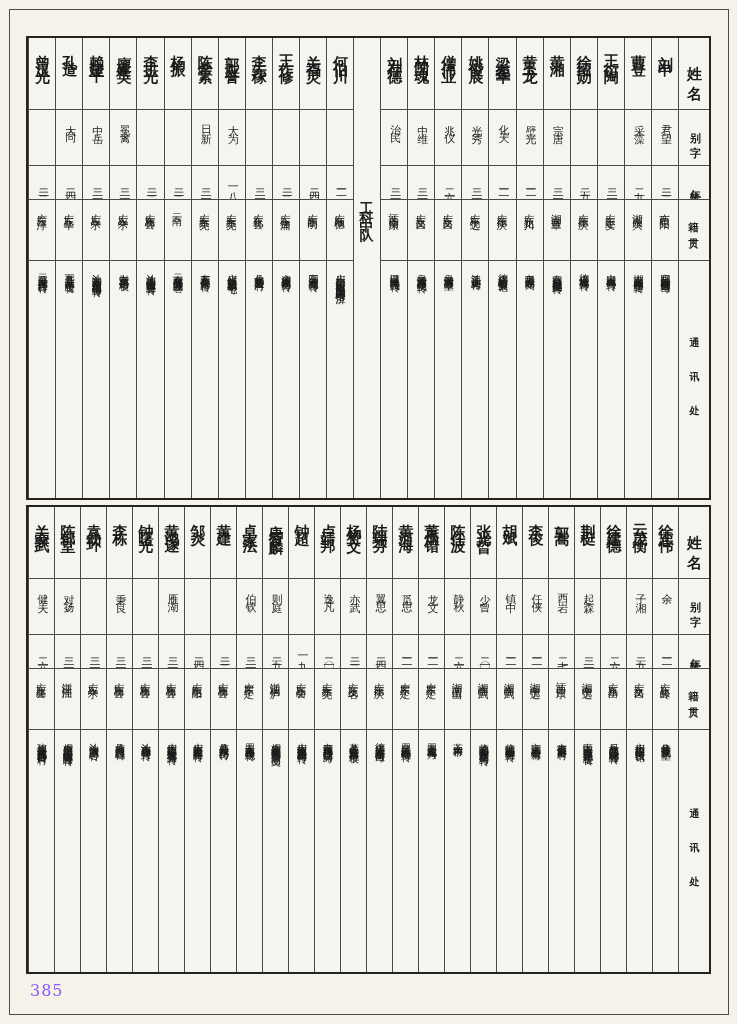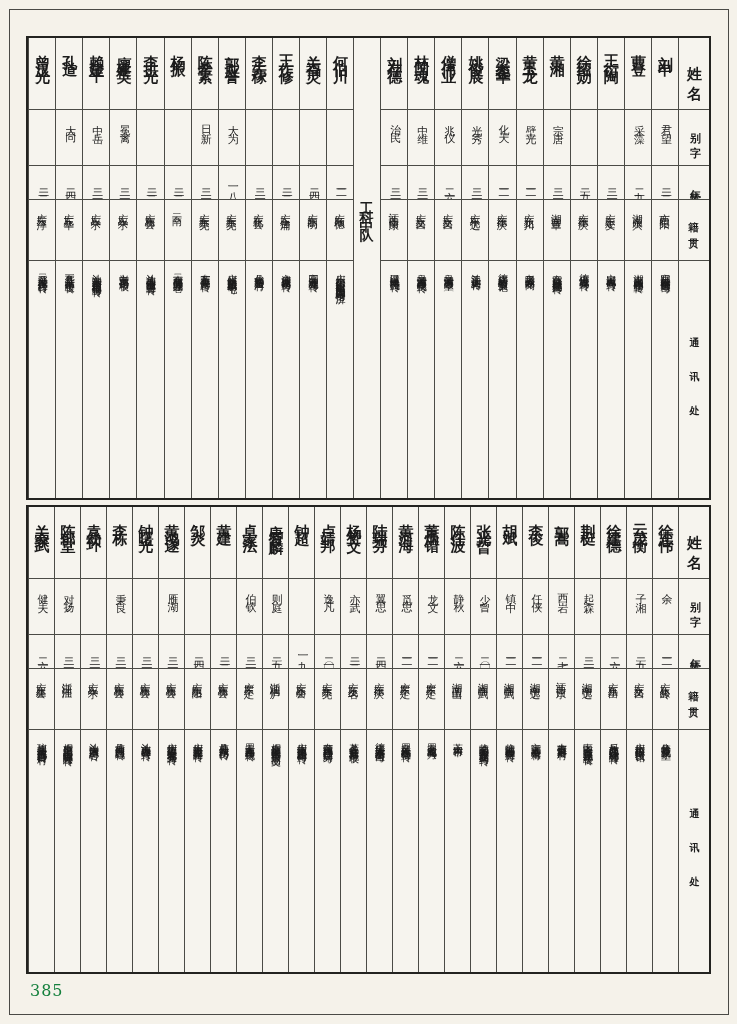--- a/index.html
+++ b/index.html
@@ -71,21 +71,21 @@
   .col.divider .cell.full {
     height: 100%; border-bottom: none;
     padding: 0; align-items: flex-start; justify-content: center;
   }
   .col.divider .vt {
     padding-top: 152px;
     font-size: 14px; font-weight: 700; letter-spacing: 9px;
   }
   .page-number {
     position: absolute; left: 30px; bottom: 24px;
-    font-size: 16px; letter-spacing: 1px; color: #15803d;
+    font-size: 16px; letter-spacing: 1px; color: #8b5cf6;
   }
 </style>
 </head>
 <body>
 
 <div class="page">
   <div class="frame"></div>
   <div class="tables">
     <div class="table t-top">
         <div class="col hdr">

